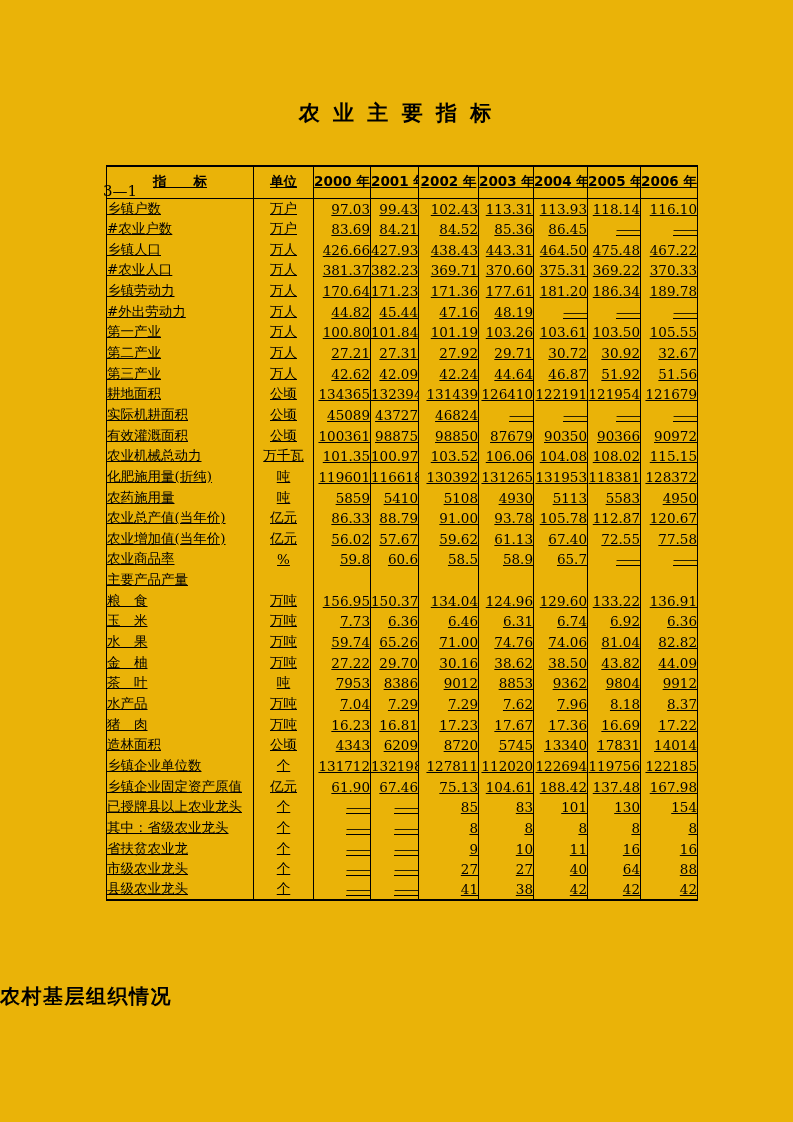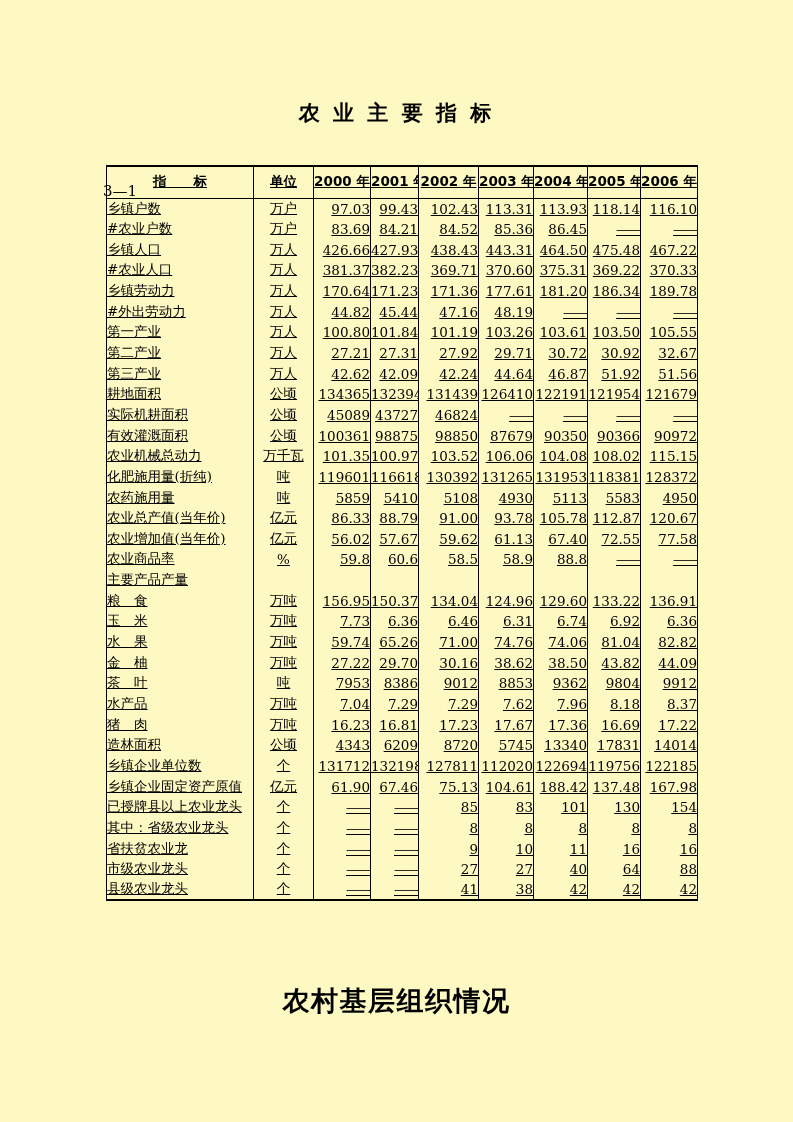--- a/index.html
+++ b/index.html
@@ -1,20 +1,20 @@
 <!DOCTYPE html>
 <html><head>
 <meta charset="utf-8">
 <style>
   html,body { margin:0; padding:0; background:#e8e8e8; }
   .page {
     position:relative;
     width:793px; height:1122px;
     margin:0 auto;
-    background:#fef9c3;
+    background:#eab308;
     color:#000;
     font-family:"DejaVu Serif", serif;
     overflow:hidden;
   }
   .doc-title {
     position:absolute; top:99px; left:0; width:100%;
     text-align:center;
     font-family:"DejaVu Sans", sans-serif;
     font-weight:bold; font-size:21px; letter-spacing:3px;
     white-space:pre;
@@ -54,23 +54,23 @@
   td.ind  { text-align:left; }
   td.unit { text-align:center; }
   td.num  { text-align:right; padding-right:6px; }
   td.dash { letter-spacing:-1.5px; }
   .ind0 { padding-left:14px; }
   .ind1 { padding-left:26px; }
   .ind2 { padding-left:38px; }
   .ind3 { padding-left:61px; }
   .footer-title {
     position:absolute; top:983px; left:0; width:100%;
-    text-align:center;
+    text-align:left;
     font-family:Liberation Mono, monospace;
-    font-weight:bold; font-size:27px; letter-spacing:1.5px;
+    font-weight:bold; font-size:20px; letter-spacing:1.5px;
   }
 </style>
 </head>
 <body>
 
 <div class="page">
   <div class="doc-title">农 业 主 要 指 标</div>
   <div class="table-number">3—1</div>
 
   <table class="stat">
@@ -286,21 +286,21 @@
           <td class="num">72.55</td>
           <td class="num">77.58</td>
         </tr>
         <tr>
           <td class="ind ind0">农业商品率</td>
           <td class="unit">%</td>
           <td class="num">59.8</td>
           <td class="num">60.6</td>
           <td class="num">58.5</td>
           <td class="num">58.9</td>
-          <td class="num">88.8</td>
+          <td class="num">65.7</td>
           <td class="num dash">——</td>
           <td class="num dash">——</td>
         </tr>
         <tr>
           <td class="ind ind0">主要产品产量</td>
           <td class="unit"></td>
           <td class="num"></td>
           <td class="num"></td>
           <td class="num"></td>
           <td class="num"></td>

